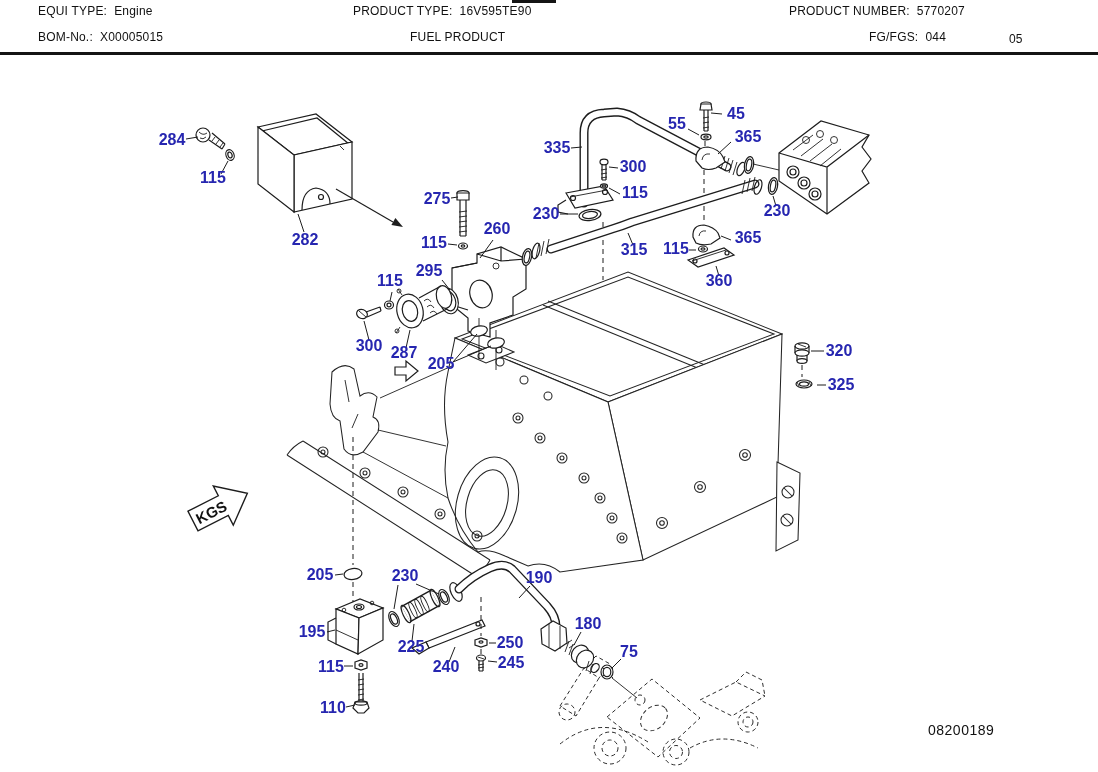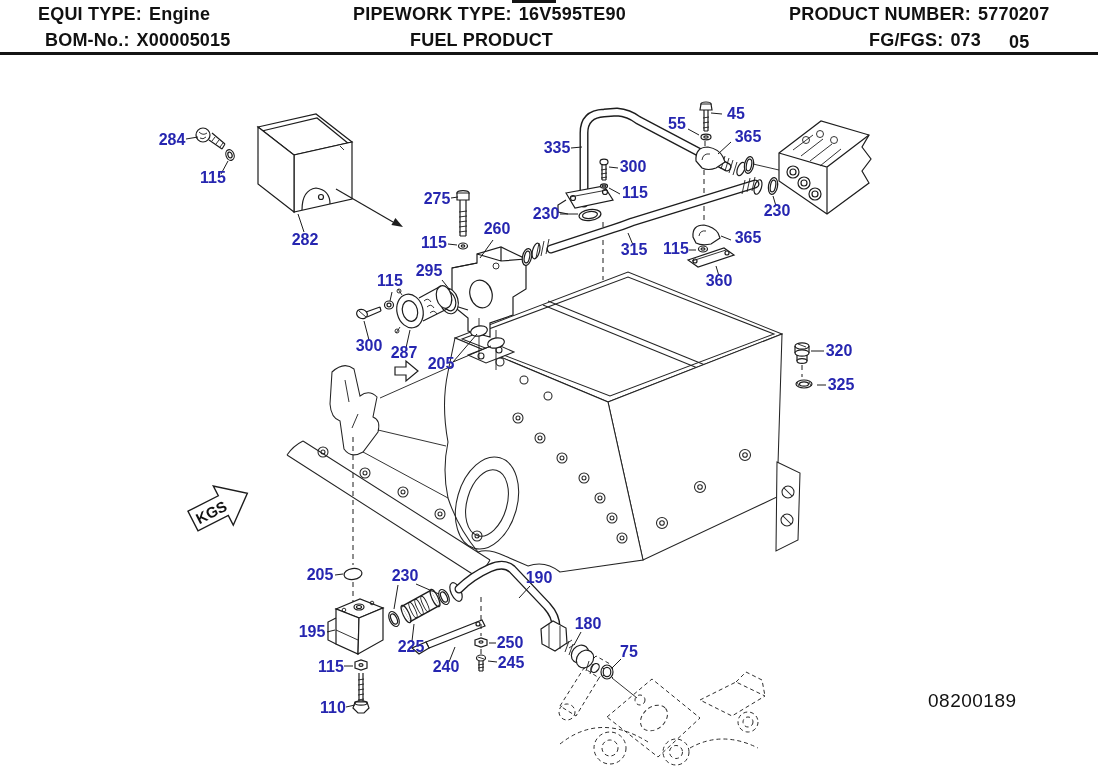--- a/index.html
+++ b/index.html
@@ -1,57 +1,57 @@
 <!DOCTYPE html>
 <html><head>
 <meta charset="utf-8">
 <style>
   *{margin:0;padding:0;box-sizing:border-box}
   html,body{background:#fff}
   body{width:1098px;height:772px;position:relative;overflow:hidden;
        font-family:"Liberation Sans",sans-serif;color:#111}
-  .hf{position:absolute;font-weight:bold;font-size:18px;white-space:nowrap;letter-spacing:.2px}
+  .hf{position:absolute;font-weight:normal;font-size:12px;white-space:nowrap;letter-spacing:.2px}
   .hf .lab{margin-right:7px}
   .rule{position:absolute;left:0;top:52px;width:1098px;height:3px;background:#141414}
   .topmark{position:absolute;left:512px;top:0;width:44px;height:3px;background:#141414}
   #diagram{position:absolute;left:0;top:0;width:1098px;height:772px}
   .part-label{font-family:"Liberation Sans",sans-serif;font-size:16px;font-weight:bold;
               fill:#2626b0;text-anchor:middle}
   .leader{stroke:#1d1d1d;stroke-width:1}
   .ln{stroke:#1d1d1d;stroke-width:1.2;fill:none}
   .lnw{stroke:#1d1d1d;stroke-width:1.2;fill:#fff}
   .thin{stroke:#1d1d1d;stroke-width:.9;fill:none}
   .tube-out{stroke:#1d1d1d;stroke-width:9;fill:none;stroke-linecap:round;stroke-linejoin:round}
   .tube-in{stroke:#fff;stroke-width:6.2;fill:none;stroke-linecap:round;stroke-linejoin:round}
   .hose-out{stroke:#1d1d1d;stroke-width:19;fill:none;stroke-linecap:butt}
   .hose-in{stroke:#fff;stroke-width:16;fill:none;stroke-linecap:butt}
   .dash{stroke:#1d1d1d;stroke-width:1;stroke-dasharray:5 4;fill:none}
   .ghost{stroke:#2e2e2e;stroke-width:1;stroke-dasharray:4 3;fill:none}
   .eng{stroke:#242424;stroke-width:1.05;fill:none}
   .engw{stroke:#242424;stroke-width:1.05;fill:#fff}
-  .drawing-number{position:absolute;left:928px;top:690px;font-size:19px;letter-spacing:.5px}
+  .drawing-number{position:absolute;left:928px;top:722px;font-size:14px;letter-spacing:.5px}
 </style>
 </head>
 <body>
 
 <div class="hf" style="left:38px;top:4px">
   <span class="lab">EQUI TYPE:</span><span>Engine</span>
 </div>
 <div class="hf" style="left:353px;top:4px">
-  <span class="lab">PIPEWORK TYPE:</span><span>16V595TE90</span>
+  <span class="lab">PRODUCT TYPE:</span><span>16V595TE90</span>
 </div>
 <div class="hf" style="left:789px;top:4px">
   <span class="lab">PRODUCT NUMBER:</span><span>5770207</span>
 </div>
-<div class="hf" style="left:45px;top:30px">
+<div class="hf" style="left:38px;top:30px">
   <span class="lab">BOM-No.:</span><span>X00005015</span>
 </div>
 <div class="hf" style="left:410px;top:30px">FUEL PRODUCT</div>
 <div class="hf" style="left:869px;top:30px">
-  <span class="lab">FG/FGS:</span><span>073</span>
+  <span class="lab">FG/FGS:</span><span>044</span>
 </div>
 <div class="hf" style="left:1009px;top:32px">05</div>
 <div class="rule"></div>
 <div class="topmark"></div>
 
 <svg id="diagram" viewBox="0 0 1098 772">
   <defs>
     <pattern id="fins" width="6.5" height="6.5" patternUnits="userSpaceOnUse" patternTransform="rotate(21)">
       <line x1="0" y1="0" x2="6.5" y2="0" stroke="#2b2b2b" stroke-width="0.85"></line>
     </pattern>

